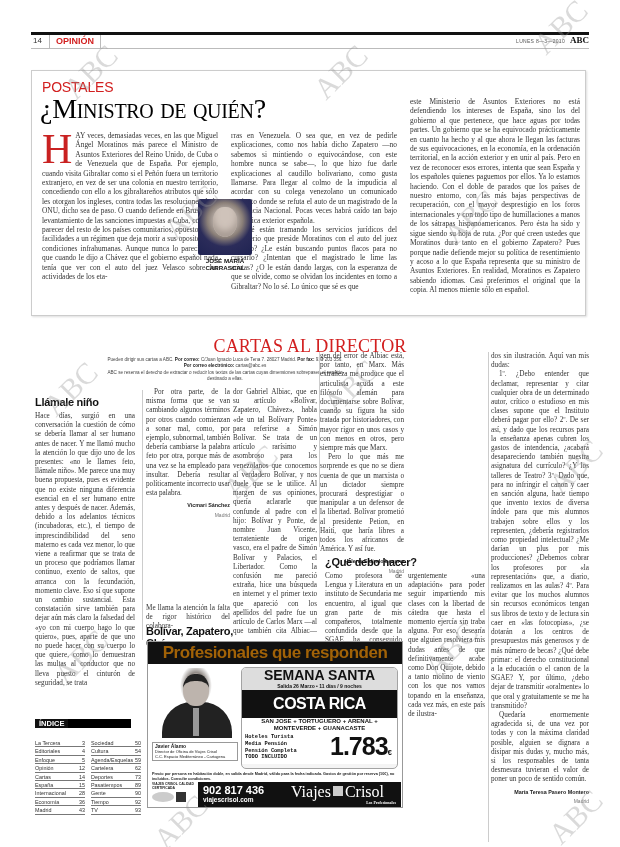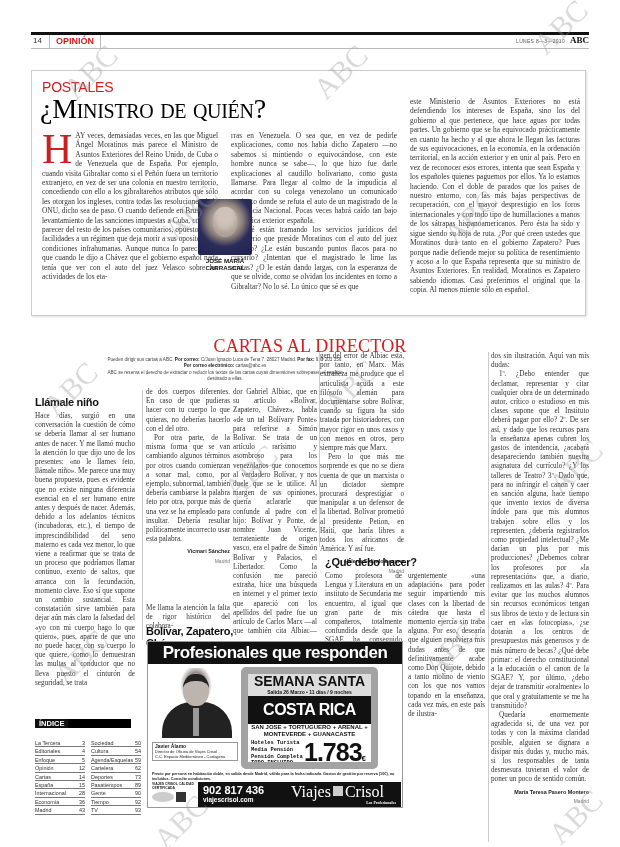--- a/index.html
+++ b/index.html
@@ -45,28 +45,28 @@
 
   
   .indice-bar { position: absolute; left: 35px; top: 719px; width: 96px; height: 9px; background: #000000; }
   .indice-label { position: absolute; left: 0; top: 0; height: 9px; padding: 0 4px; background: #111; color: #fff; font-family: "Liberation Sans", sans-serif; font-size: 7.5px; font-weight: bold; line-height: 9px; }
   .indice-table { position: absolute; left: 35px; top: 739px; width: 108px; font-family: "Liberation Sans", sans-serif; font-size: 5.4px; color: #333; }
   .indice-col { position: absolute; top: 0; width: 50px; }
   .indice-row { display: flex; justify-content: space-between; border-bottom: 1px solid #777; height: 8.4px; line-height: 8px; }
 
   
   .ad { position: absolute; left: 147px; top: 641px; width: 256px; height: 167px; background: #fff; border: 1px solid #999; }
-  .ad-top { position: absolute; left: 0; top: 0; width: 254px; height: 22px; background: #111; color: #ffffff; font-family: "Liberation Sans", sans-serif; font-weight: bold; font-size: 17px; text-align: center; line-height: 22px; letter-spacing: -.5px; }
+  .ad-top { position: absolute; left: 0; top: 0; width: 254px; height: 22px; background: #111; color: #a16207; font-family: "Liberation Sans", sans-serif; font-weight: bold; font-size: 17px; text-align: center; line-height: 22px; letter-spacing: -.5px; }
   .ad-photo { position: absolute; left: 8px; top: 26px; width: 80px; height: 70px; background: radial-gradient(ellipse at 50% 25%, #d9d2cc 0 14%, #8e8782 17%, #fff 28%), linear-gradient(#fff, #fff); }
   .ad-photo .suit { position: absolute; left: 6px; top: 34px; width: 70px; height: 36px; background: #222; border-radius: 30px 30px 0 0; }
   .ad-photo .head { position: absolute; left: 27px; top: 6px; width: 26px; height: 32px; border-radius: 45%; background: #bdb4ad; border-top: 7px solid #222; }
   .ad-photo .tie { position: absolute; left: 37px; top: 40px; width: 6px; height: 28px; background: #999; }
   .ad-caption { position: absolute; left: 4px; top: 100px; width: 86px; font-family: "Liberation Sans", sans-serif; font-size: 4px; line-height: 5px; color: #222; border: 1px solid #999; padding: 1px 2px; }
   .ad-caption b { font-size: 5px; }
-  .ad-promo { position: absolute; left: 93px; top: 25px; width: 137px; height: 102px; border: 7px solid #a3a3a3; border-radius: 5px; background: #f4f4f4; overflow: hidden; }
+  .ad-promo { position: absolute; left: 93px; top: 25px; width: 157px; height: 102px; border: 1px solid #a3a3a3; border-radius: 5px; background: #f4f4f4; overflow: hidden; }
   .ss-title { font-family: "Liberation Sans", sans-serif; font-weight: bold; font-size: 14px; text-align: center; line-height: 15px; color: #111; background: #ddd; }
   .ss-sub { font-family: "Liberation Sans", sans-serif; font-weight: bold; font-size: 5px; text-align: center; line-height: 7px; color: #111; background: #ddd; }
   .cr-block { background: #111; color: #fff; font-family: "Liberation Sans", sans-serif; font-weight: bold; font-size: 16px; text-align: center; line-height: 28px; letter-spacing: -.5px; }
   .route { font-family: "Liberation Sans", sans-serif; font-weight: bold; font-size: 6px; line-height: 7px; text-align: center; color: #111; background: #fff; }
   .price-row { position: relative; height: 32px; background: #fff; }
   .features { position: absolute; left: 3px; top: 2px; font-family: "Liberation Mono", monospace; font-weight: bold; font-size: 5.4px; line-height: 6.8px; color: #111; }
   .price { position: absolute; right: 6px; top: 0; font-family: "Liberation Sans", sans-serif; font-weight: bold; font-size: 25px; color: #111; letter-spacing: -1px; }
   .ad-fine { position: absolute; left: 4px; top: 130px; width: 248px; font-family: "Liberation Sans", sans-serif; font-size: 3.8px; line-height: 4.6px; color: #222; font-weight: bold; }
   .ad-bottom { position: absolute; left: 50px; top: 140px; width: 203px; height: 25px; background: #111; color: #fff; }
   .ad-phone { position: absolute; left: 5px; top: 2px; font-family: "Liberation Sans", sans-serif; font-weight: bold; font-size: 11px; line-height: 12px; }
@@ -121,21 +121,20 @@
 <div class="cartas-info">
   <span>Pueden dirigir sus cartas a ABC. </span><b>Por correo:</b><span> C/Juan Ignacio Luca de Tena 7. 28027 Madrid. </span><b>Por fax:</b><span> 913 203 356. </span><b>Por correo electrónico:</b><span> cartas@abc.es</span><br>
   <span>ABC se reserva el derecho de extractar o reducir los textos de las cartas cuyas dimensiones sobrepasen el espacio destinado a ellas.</span>
 </div>
 
 <div class="letters">
 
   <div class="letter-head" style="left:35px; top:396px;">Llámale niño</div>
   <div class="col lc1" style="height:302px; overflow:hidden;">Hace días, surgió en una conversación la cuestión de cómo se debería llamar al ser humano antes de nacer. Y me llamó mucho la atención lo que dijo uno de los presentes: «no le llames feto, llámale niño». Me parece una muy buena propuesta, pues es evidente que no existe ninguna diferencia esencial en el ser humano entre antes y después de nacer. Además, debido a los adelantos técnicos (incubadoras, etc.), el tiempo de imprescindibilidad del seno materno es cada vez menor, lo que viene a reafirmar que se trata de un proceso que podríamos llamar continuo, exento de saltos, que arranca con la fecundación, momento clave. Eso sí que supone un cambio sustancial. Esta constatación sirve también para dejar aún más claro la falsedad del «yo con mi cuerpo hago lo que quiero», pues, aparte de que uno no puede hacer con su cuerpo lo que quiere, como lo demuestran las multas al conductor que no lleva puesto el cinturón de seguridad, se trata</div>
   <div class="col lc2">
-    <p>de dos cuerpos diferentes. En caso de que pudieras hacer con tu cuerpo lo que quieras, no deberías hacerlo con el del otro.</p>
     <p class="indent">Por otra parte, de la misma forma que se van cambiando algunos términos por otros cuando comienzan a sonar mal, como, por ejemplo, subnormal, también debería cambiarse la palabra feto por otra, porque más de una vez se ha empleado para insultar. Debería resultar políticamente incorrecto usar esta palabra.</p>
     <div class="sig">Vicmari Sánchez</div>
     <div class="sig-city">Madrid</div>
   </div>
 
   <div class="letter-head" style="left:146px; top:577px; width:90px;margin-top:48px;">Bolívar, Zapatero, Chávez</div>
   <div class="col" style="left:146px; top:604px; width:84px; font-size:7.2px; line-height:9.2px;">Me llama la atención la falta de rigor histórico del colabora-</div>
   <div class="col lc3" style="height:248px; overflow:hidden;">dor Gabriel Albiac, que en su artículo «Bolívar, Zapatero, Chávez», habla «de un tal Bolívary Ponte» para referirse a Simón Bolívar. Se trata de un artículo rarísimo y asombroso para los venezolanos que conocemos al verdadero Bolívar, y nos duele que se le utilice. Al margen de sus opiniones, quería aclararle que confunde al padre con el hijo: Bolívar y Ponte, de nombre Juan Vicente, terrateniente de origen vasco, era el padre de Simón Bolívar y Palacios, el Libertador. Como la confusión me pareció extraña, hice una búsqueda en internet y el primer texto que apareció con los apellidos del padre fue un artículo de Carlos Marx —al que también cita Albiac— titulado «Bolívar y Ponte». El ori-</div>
   <div class="col lc4b">
     <p>gen del error de Albiac está, por tanto, en Marx. Más extrañeza me produce que el articulista acuda a este filósofo alemán para documentarse sobre Bolívar, cuando su figura ha sido tratada por historiadores, con mayor rigor en unos casos y con menos en otros, pero siempre más que Marx.</p>

